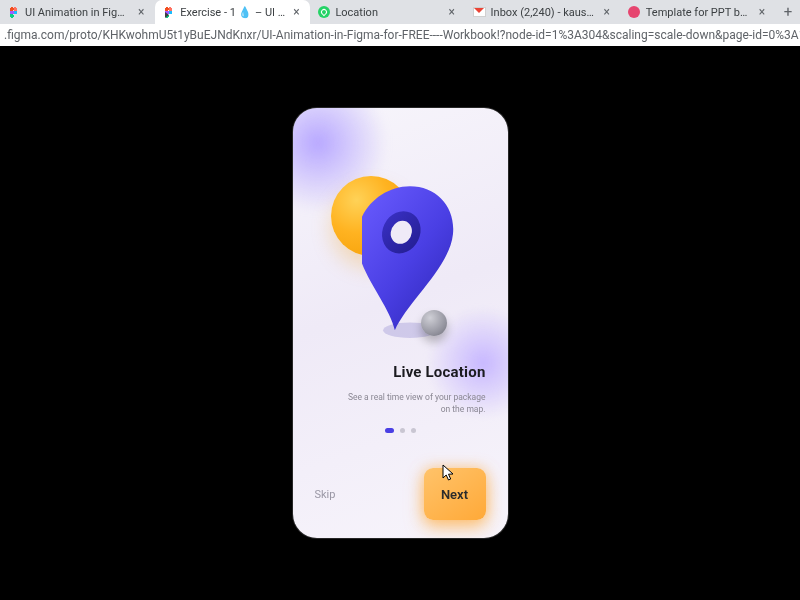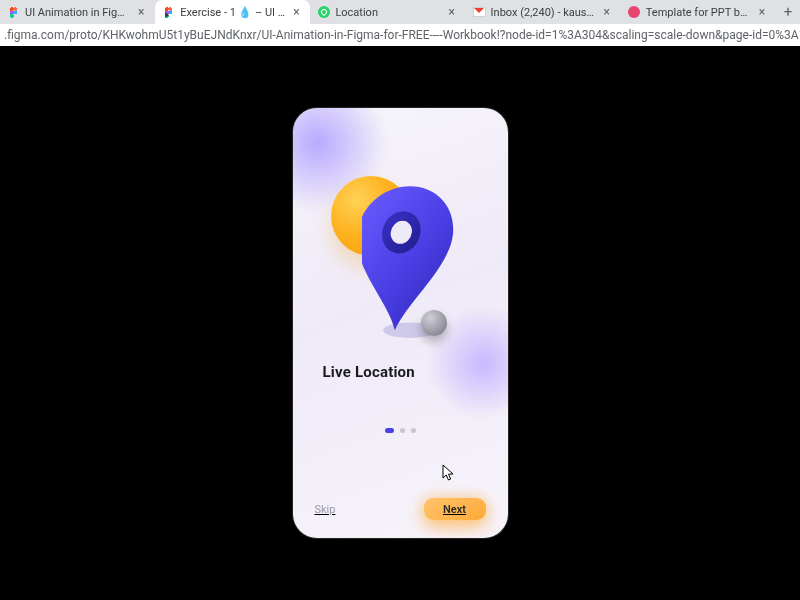--- a/index.html
+++ b/index.html
@@ -55,32 +55,32 @@
 
   .art          { position:absolute; left:0; top:20px; width:100%; height:240px; z-index:1; }
   .sphere       { position:absolute; left:38px; top:48px; width:80px; height:80px; border-radius:50%;
                   background: radial-gradient(circle at 32% 30%, #ffd257 0%, #ffb321 42%, #f29a00 100%);
                   box-shadow: 0 12px 20px rgba(242,154,0,.25); }
   .smallball    { position:absolute; left:128px; top:182px; width:26px; height:26px; border-radius:50%;
                   background: radial-gradient(circle at 35% 30%, #cfcfd6 0%, #93939e 65%, #6e6e78 100%);
                   box-shadow: 0 6px 10px rgba(0,0,0,.25); }
   .pin          { position:absolute; left:69px; top:55px; width:96px; height:160px; }
 
-  .content      { position:absolute; left:8px; right:0; top:255px; text-align:left; z-index:2; padding:0 22px; }
+  .content      { position:absolute; left:8px; right:0; top:255px; text-align:right; z-index:2; padding:0 22px; }
   .h1           { font-size:15px; font-weight:700; color:#1b1b1f; letter-spacing:.2px; }
   .sub          { margin-top:10px; font-size:8.5px; line-height:1.45; color:#8a8793; }
 
   .dots         { position:absolute; left:0; right:0; top:320px; display:flex; justify-content:center; gap:6px; z-index:2;}
   .dot          { width:5px; height:5px; border-radius:50%; background:#c9c6d2; }
   .dot.active   { width:9px; border-radius:3px; background:#4a3fe4; }
 
   .footer       { position:absolute; left:0; right:0; bottom:18px; display:flex; align-items:center;
-                  justify-content:space-between; padding:0 22px; z-index:2;text-decoration:underline; }
+                  justify-content:space-between; padding:0 22px; z-index:2; }
   .skip         { font-size:11px; color:#9a97a5; background:none; border:none; }
-  .next         { width:62px; height:22px; border:none; border-radius:9px; font-size:11px; font-weight:600;
+  .next         { width:62px; height:52px; border:none; border-radius:9px; font-size:13px; font-weight:600;
                   color:#2b2b2b; background: linear-gradient(145deg,#ffc36a 0%, #ffa938 100%);
                   box-shadow: 0 8px 18px rgba(255,170,56,.55), 0 0 14px rgba(255,184,90,.6); }
 
   .cursor       { position:absolute; left:442px; top:464px; z-index:5; pointer-events:none; }
 </style>
 </head>
 <body>
 
 <div class="chrome">
   <div class="tabstrip">
@@ -156,20 +156,24 @@
         <path d="M50 0 C78 0 100 22 100 50 C100 85 60 120 50 150 C40 120 0 85 0 50 C0 22 22 0 50 0 Z" fill="url(#pg)" transform="skewX(-6)"></path>
         <ellipse cx="46" cy="48" rx="20" ry="22" fill="url(#ph)" transform="skewX(-6)"></ellipse>
         <ellipse cx="46" cy="48" rx="11" ry="12" fill="#efeaf7" transform="skewX(-6)"></ellipse>
       </svg>
 
       <div class="smallball"></div>
     </div>
 
     <div class="content">
       <div class="h1">Live Location</div>
+      <div class="sub">
+        <span>See a real time view of your package</span><br>
+        <span>on the map.</span>
+      </div>
     </div>
 
     <div class="dots">
       <span class="dot active"></span>
       <span class="dot"></span>
       <span class="dot"></span>
     </div>
 
     <div class="footer">
       <button class="skip">Skip</button>

